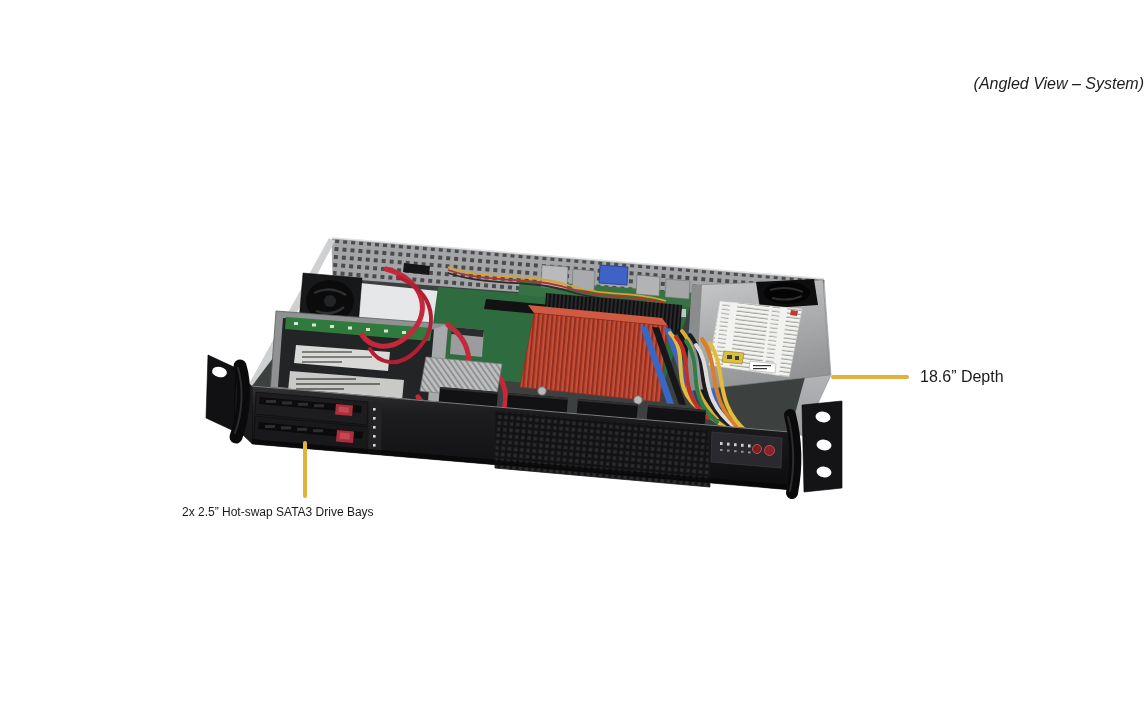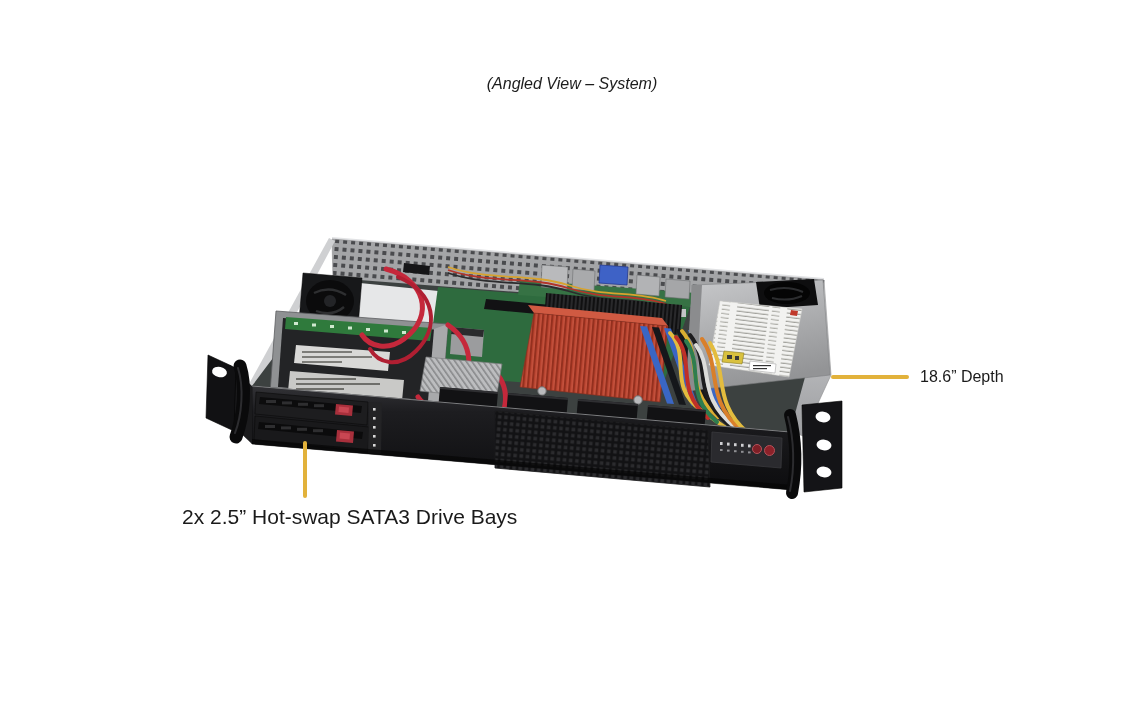--- a/index.html
+++ b/index.html
@@ -4,33 +4,33 @@
 <style>
   html,body{margin:0;padding:0;}
   body{
     width:1144px;height:720px;position:relative;overflow:hidden;
     background:#ffffff;
     font-family:"Liberation Sans", sans-serif;
     color:#1a1a1a;
   }
   .figure-title{
     position:absolute;top:75px;left:0;width:100%;
-    text-align:center;font-style:italic;font-size:16px;color:#1c1c1c;
+    text-align:right;font-style:italic;font-size:16px;color:#1c1c1c;
   }
   .server-art{position:absolute;left:190px;top:225px;width:670px;height:280px;}
   .callout-line-h{
     position:absolute;left:831px;top:375px;width:78px;height:4px;
     background:#E2B23B;border-radius:2px;
   }
   .callout-line-v{
     position:absolute;left:303px;top:441px;width:4px;height:57px;
     background:#E2B23B;border-radius:2px;
   }
   .depth-label{position:absolute;left:920px;top:368px;font-size:16px;white-space:nowrap;}
-  .bays-label{position:absolute;left:182px;top:505px;font-size:21px;white-space:nowrap;}
+  .bays-label{position:absolute;left:182px;top:505px;font-size:12px;white-space:nowrap;}
 </style>
 </head>
 <body>
 
 <div>
 
   <div class="figure-title">(Angled View – System)</div>
 
   <svg class="server-art" viewBox="0 0 670 280" xmlns="http://www.w3.org/2000/svg">
     <defs>

